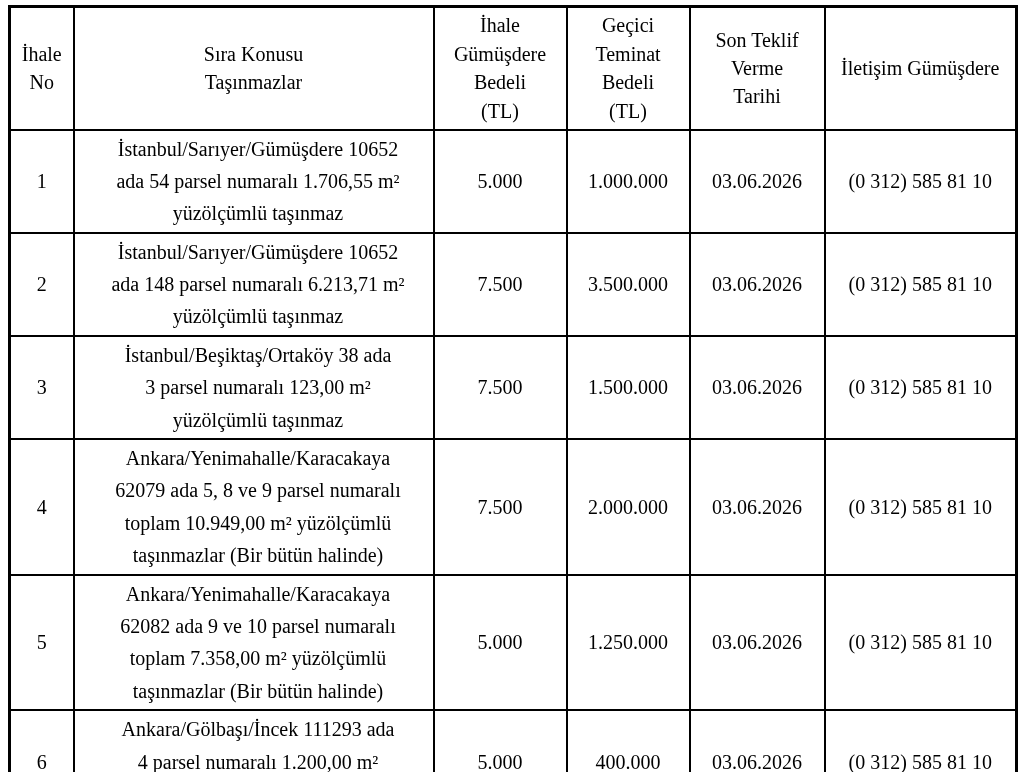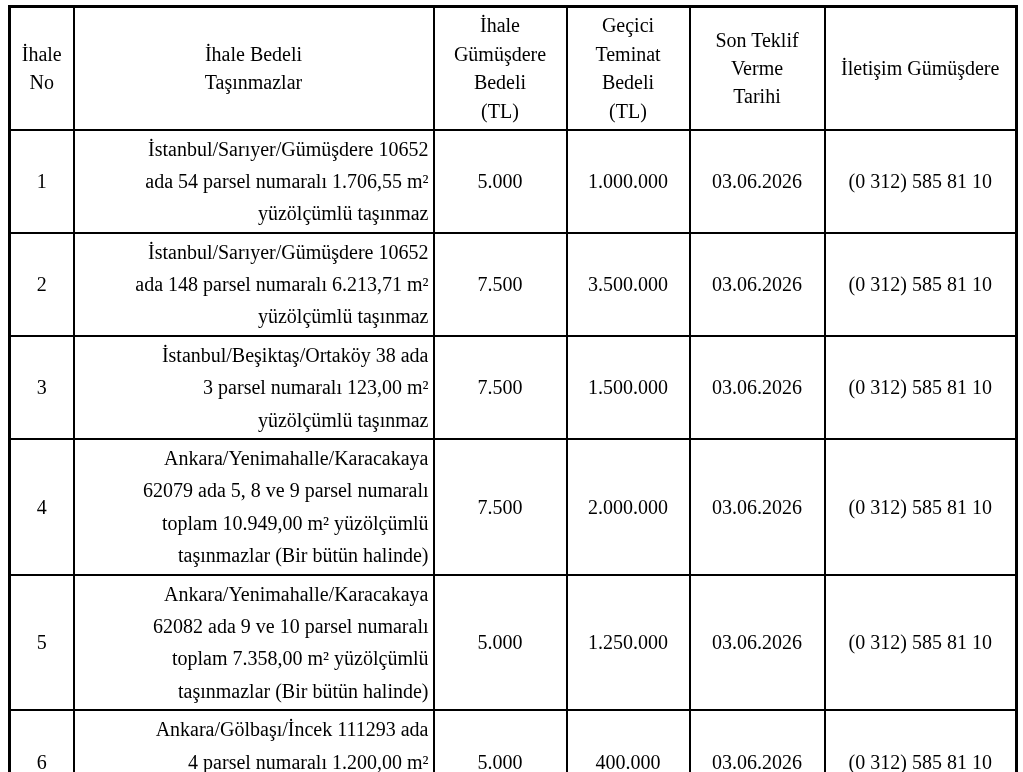--- a/index.html
+++ b/index.html
@@ -31,21 +31,21 @@
     overflow: hidden;
   }
   table.tender th {
     white-space: pre-line;
     line-height: 1.42;
   }
   table.tender td {
     line-height: 1.6;
   }
   table.tender td.desc {
-    text-align: right;
+    text-align: center;
     white-space: pre-line;
     padding-left: 13px;
     padding-right: 4px;
     line-height: 1.62;
   }
   tr.hrow { height: 123px; }
   tr.r1 { height: 98px; }
   tr.r2 { height: 95px; }
   tr.r3 { height: 98px; }
   tr.r4 { height: 125px; }
@@ -61,21 +61,21 @@
     <col style="width:360px">
     <col style="width:133px">
     <col style="width:123px">
     <col style="width:135px">
     <col style="width:192px">
   </colgroup>
   <thead>
     <tr class="hrow">
       <th>İhale
 No</th>
-      <th>İhale Bedeli
+      <th>Sıra Konusu
 Taşınmazlar</th>
       <th>İhale
 Gümüşdere
 Bedeli
 (TL)</th>
       <th>Geçici
 Teminat
 Bedeli
 (TL)</th>
       <th>Son Teklif

